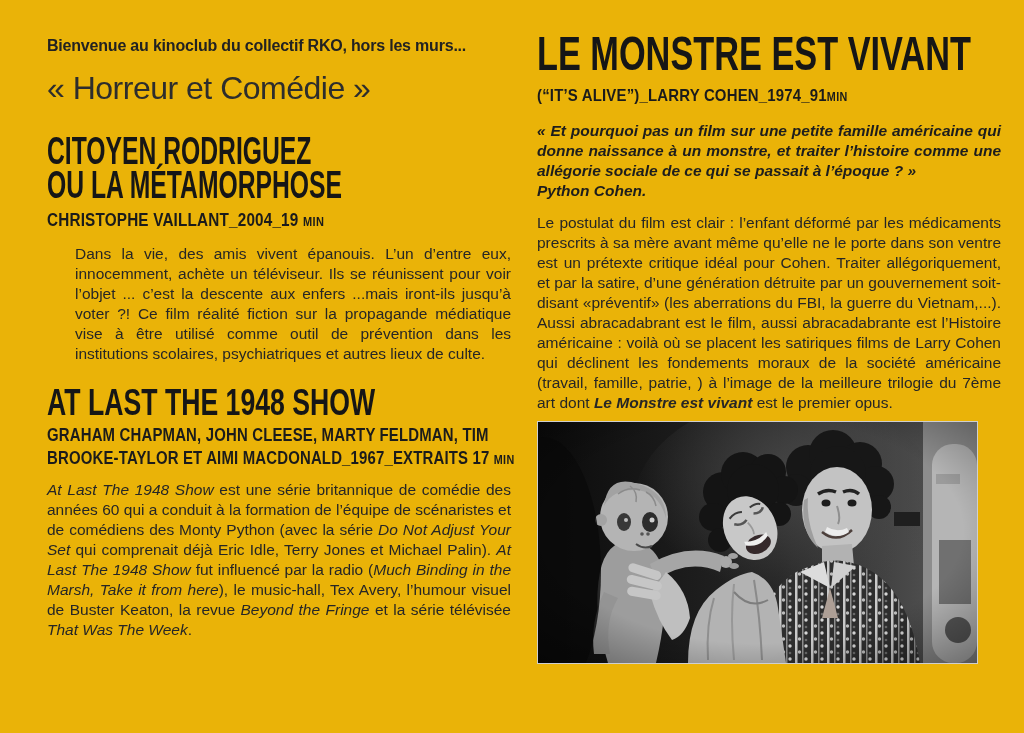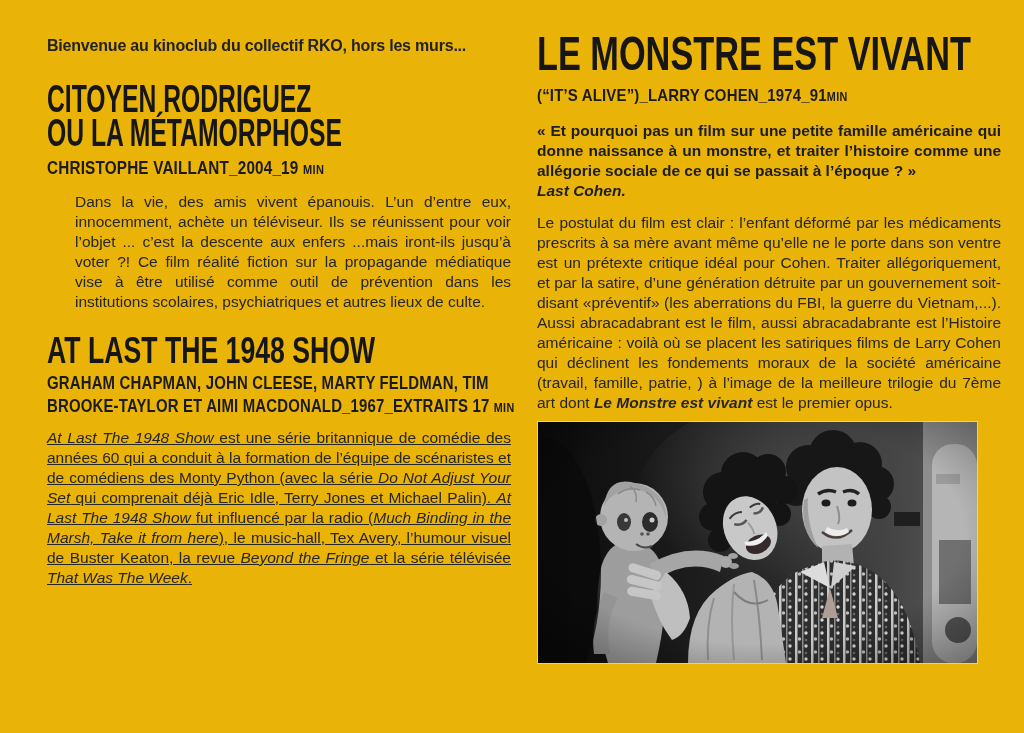--- a/index.html
+++ b/index.html
@@ -41,26 +41,26 @@
   .f2-credits { margin-top:3px; font-size:18px; line-height:23px; transform:scaleX(0.83); }
   .f3-credits { margin-top:9px; font-size:17px; line-height:22px; transform:scaleX(0.88); }
   .sm { font-size:0.72em; letter-spacing:0.5px; }
 
   .body-text {
     font-size:15.5px; line-height:20px; text-align:justify;
     color:#262626; hyphens:auto;
   }
   .cast    { margin-top:12px; }
   .f1-desc { margin-top:11px;margin-left:28px; }
-  .f2-desc { margin-top:9px;text-decoration:underline; }
+  .f2-desc { margin-top:9px; }
   .f3-desc { margin-top:12px; }
 
   .quote {
     margin-top:13px; font-size:15.5px; line-height:20px;
-    font-weight:700; text-align:justify; color:#1d1d1d;
+    font-weight:700; font-style:italic; text-align:justify; color:#1d1d1d;
   }
   .quote-attr {
     font-size:15.5px; line-height:20px;
     font-weight:700; font-style:italic; color:#1d1d1d;
   }
 
   .it { font-style:italic; }
   .bd { font-weight:700; }
 
   .photo {
@@ -71,20 +71,21 @@
 </style>
 </head>
 <body>
 
 <div class="page">
 
   <div class="col col-left">
 
     <div class="welcome">Bienvenue au kinoclub du collectif RKO, hors les murs...</div>
 
+    <h1 class="theme-title">« Horreur et Comédie »</h1>
 
     <section>
       <h2 class="film-title f1-title">
         <div>CITOYEN RODRIGUEZ</div>
         <div>OU LA MÉTAMORPHOSE</div>
       </h2>
       <div class="credits f1-credits"><span>CHRISTOPHE VAILLANT_2004_19 </span><span class="sm">MIN</span></div>
       <p class="body-text f1-desc">Dans la vie, des amis vivent épanouis. L’un d’entre eux, innocemment, achète un téléviseur. Ils se réunissent pour voir l’objet ... c’est la descente aux enfers ...mais iront-ils jusqu’à voter ?! Ce film réalité fiction sur la propagande médiatique vise à être utilisé comme outil de prévention dans les institutions scolaires, psychiatriques et autres lieux de culte.</p>
     </section>
 
@@ -97,21 +98,21 @@
       <p class="body-text f2-desc"><span class="it">At Last The 1948 Show</span><span> est une série britannique de comédie des années 60 qui a conduit à la formation de l’équipe de scénaristes et de comédiens des Monty Python (avec la série </span><span class="it">Do Not Adjust Your Set</span><span> qui comprenait déjà Eric Idle, Terry Jones et Michael Palin). </span><span class="it">At Last The 1948 Show</span><span> fut influencé par la radio (</span><span class="it">Much Binding in the Marsh, Take it from here</span><span>), le music-hall, Tex Avery, l’humour visuel de Buster Keaton, la revue </span><span class="it">Beyond the Fringe</span><span> et la série télévisée </span><span class="it">That Was The Week</span><span>.</span></p>
     </section>
   </div>
 
   <div class="col col-right">
 
     <section>
       <h1 class="film-title f3-title">LE MONSTRE EST VIVANT</h1>
       <div class="credits f3-credits"><span>(“IT’S ALIVE”)_LARRY COHEN_1974_91</span><span class="sm">MIN</span></div>
       <p class="quote">« Et pourquoi pas un film sur une petite famille américaine qui donne naissance à un monstre, et traiter l’histoire comme une allégorie sociale de ce qui se passait à l’époque ? »</p>
-      <p class="quote-attr">Last Cohen.</p>
+      <p class="quote-attr">Python Cohen.</p>
       <p class="body-text f3-desc"><span>Le postulat du film est clair : l’enfant déformé par les médicaments prescrits à sa mère avant même qu’elle ne le porte dans son ventre est un prétexte critique idéal pour Cohen. Traiter allégoriquement, et par la satire, d’une génération détruite par un gouvernement soit-disant «préventif» (les aberrations du FBI, la guerre du Vietnam,...). Aussi abracadabrant est le film, aussi abracadabrante est l’Histoire américaine : voilà où se placent les satiriques films de Larry Cohen qui déclinent les fondements moraux de la société américaine (travail, famille, patrie, ) à l’image de la meilleure trilogie du 7ème art dont </span><span class="it bd">Le Monstre est vivant</span><span> est le premier opus.</span></p>
 
       <figure class="photo">
         <svg viewBox="0 0 439 241" width="439" height="241" role="img">
           <defs>
             <linearGradient id="bg" x1="0" y1="0" x2="1" y2="0">
               <stop offset="0" stop-color="#0b0b0b"></stop>
               <stop offset="0.55" stop-color="#262626"></stop>
               <stop offset="0.88" stop-color="#4d4d4d"></stop>
               <stop offset="1" stop-color="#5a5a5a"></stop>

